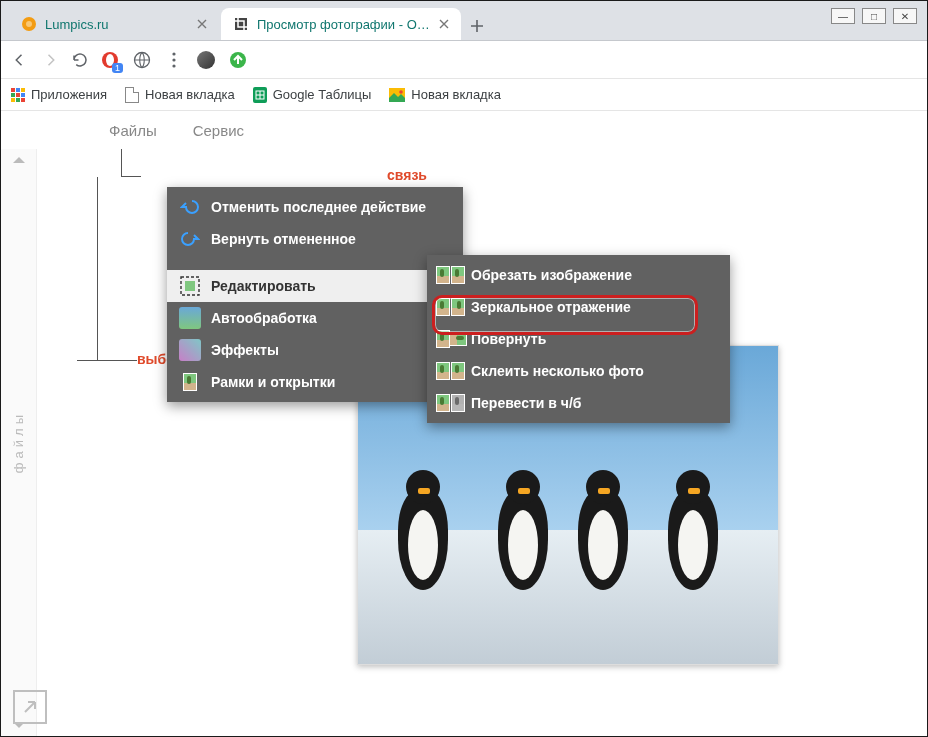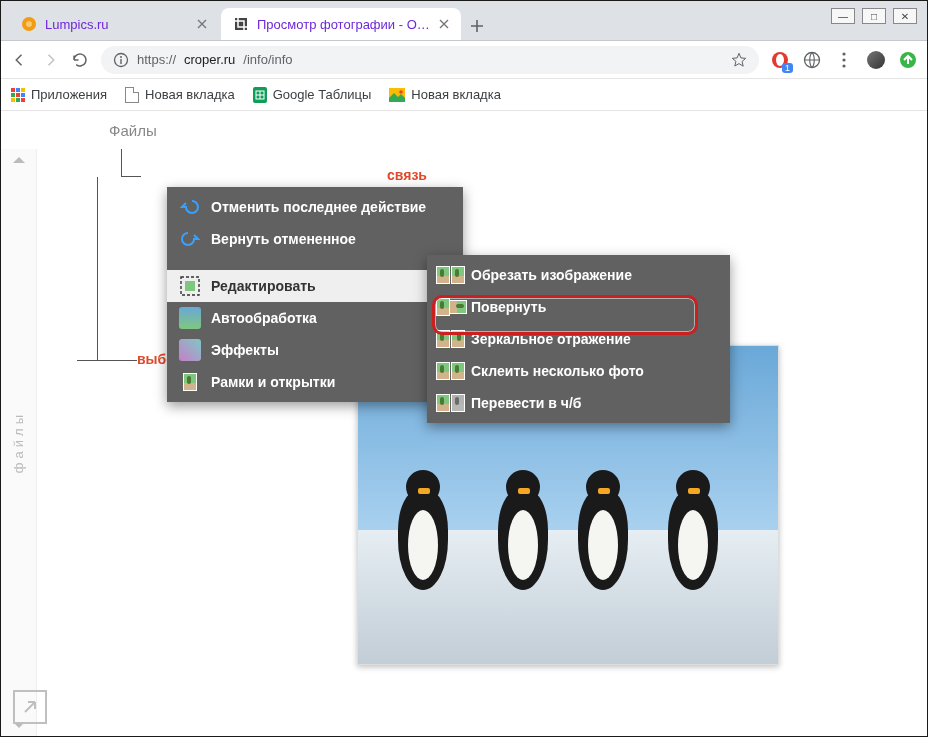--- a/index.html
+++ b/index.html
@@ -25,21 +25,21 @@
     display: flex; align-items: center; justify-content: center;
     font-size: 10px; color: #444;
   }
   .tabstrip {
     height: 40px; background: #dee1e6; display: flex; align-items: flex-end;
     padding: 0 8px; border-bottom: 1px solid #c5c8cd;
   }
   .tab {
     display: flex; align-items: center; gap: 8px;
     height: 32px; padding: 0 12px; min-width: 210px; max-width: 240px;
-    background: #dee1e6; color: #6d28d9; border-radius: 8px 8px 0 0;
+    background: #dee1e6; color: #0f766e; border-radius: 8px 8px 0 0;
     font-size: 13px; position: relative; margin-right: 2px;
   }
   .tab.active { background: #fff; }
   .tab .fav { width: 16px; height: 16px; flex: none; }
   .tab .title { flex: 1; white-space: nowrap; overflow: hidden; text-overflow: ellipsis; }
   .tab .x { width: 10px; height: 10px; color: #666; }
   .newtab-btn { width: 28px; height: 28px; display: flex; align-items: center; justify-content: center; color: #555; }
   .addr {
     height: 38px; background: #fff; display: flex; align-items: center;
     padding: 0 10px; gap: 12px; border-bottom: 1px solid #e5e5e5;
@@ -217,37 +217,20 @@
     <span class="nav-icon disabled">
       <svg width="18" height="18" viewBox="0 0 24 24">
           <path d="M10 5l7 7-7 7" stroke="#c3c3c3" stroke-width="2" fill="none"></path>
         </svg>
     </span>
     <span class="nav-icon">
       <svg width="18" height="18" viewBox="0 0 24 24">
           <path d="M4 12a8 8 0 1 1 3 6.2M4 12V6m0 6h6" stroke="#5f6368" stroke-width="2" fill="none"></path>
         </svg>
     </span>
-    <div class="urlbox">
-      <span>
-        <svg width="16" height="16" viewBox="0 0 16 16">
-            <circle cx="8" cy="8" r="6.5" fill="none" stroke="#5f6368" stroke-width="1.3"></circle>
-            <circle cx="8" cy="5" r="1" fill="#5f6368"></circle>
-            <rect x="7.3" y="7" width="1.4" height="5" fill="#5f6368"></rect>
-          </svg>
-      </span>
-      <span>https://</span>
-        <span class="host">croper.ru</span>
-        <span>/info/info</span>
-      <span style="margin-left:auto" class="star">
-        <svg width="16" height="16" viewBox="0 0 24 24">
-            <path d="M12 2l2.9 6.9 7.1.6-5.4 4.8 1.7 7-6.3-3.9L5.7 21l1.7-7L2 9.5l7.1-.6z" fill="none" stroke="#5f6368" stroke-width="1.5"></path>
-          </svg>
-      </span>
-    </div>
     <div class="right-icons">
       <span class="ext-icon" style="position:relative">
         <svg width="18" height="18" viewBox="0 0 18 18">
             <ellipse cx="9" cy="9" rx="8" ry="8" fill="#e23b2e"></ellipse>
             <ellipse cx="9" cy="9" rx="4" ry="6" fill="#fff"></ellipse>
           </svg>
         <span style="position:absolute;right:-4px;bottom:-4px;background:#4285f4;color:#fff;font-size:9px;padding:0 3px;border-radius:3px">1</span>
       </span>
       <span class="ext-icon">
         <svg width="18" height="18" viewBox="0 0 18 18">
@@ -311,20 +294,23 @@
         </span>
       <span>Новая вкладка</span>
     </div>
   </div>
 
   <div class="app">
 
     <div class="app-menubar">
       <div class="mnu">
           <span>Файлы</span>
+        </div>
+      <div class="mnu">
+          <span>Сервис</span>
         </div>
     </div>
 
     <div class="canvas-col">
       <div class="tri up"></div>
       <div class="vlabel">файлы</div>
       <div class="tri down"></div>
     </div>
 
     <div class="content">
@@ -421,33 +407,33 @@
                 <span></span>
                 <span></span>
               </span>
             </span>
           <span>Обрезать изображение</span>
         </div>
         <div class="menu-item">
           <span class="micon">
               <span class="thumb-pair">
                 <span></span>
+                <span style="transform:scaleX(-1)"></span>
+              </span>
+            </span>
+          <span>Зеркальное отражение</span>
+        </div>
+        <div class="menu-item">
+          <span class="micon">
+              <span class="thumb-pair">
+                <span></span>
                 <span style="transform:rotate(90deg)"></span>
               </span>
             </span>
           <span>Повернуть</span>
-        </div>
-        <div class="menu-item">
-          <span class="micon">
-              <span class="thumb-pair">
-                <span></span>
-                <span style="transform:scaleX(-1)"></span>
-              </span>
-            </span>
-          <span>Зеркальное отражение</span>
         </div>
         <div class="menu-item">
           <span class="micon">
               <span class="thumb-pair">
                 <span></span>
                 <span></span>
               </span>
             </span>
           <span>Склеить несколько фото</span>
         </div>

